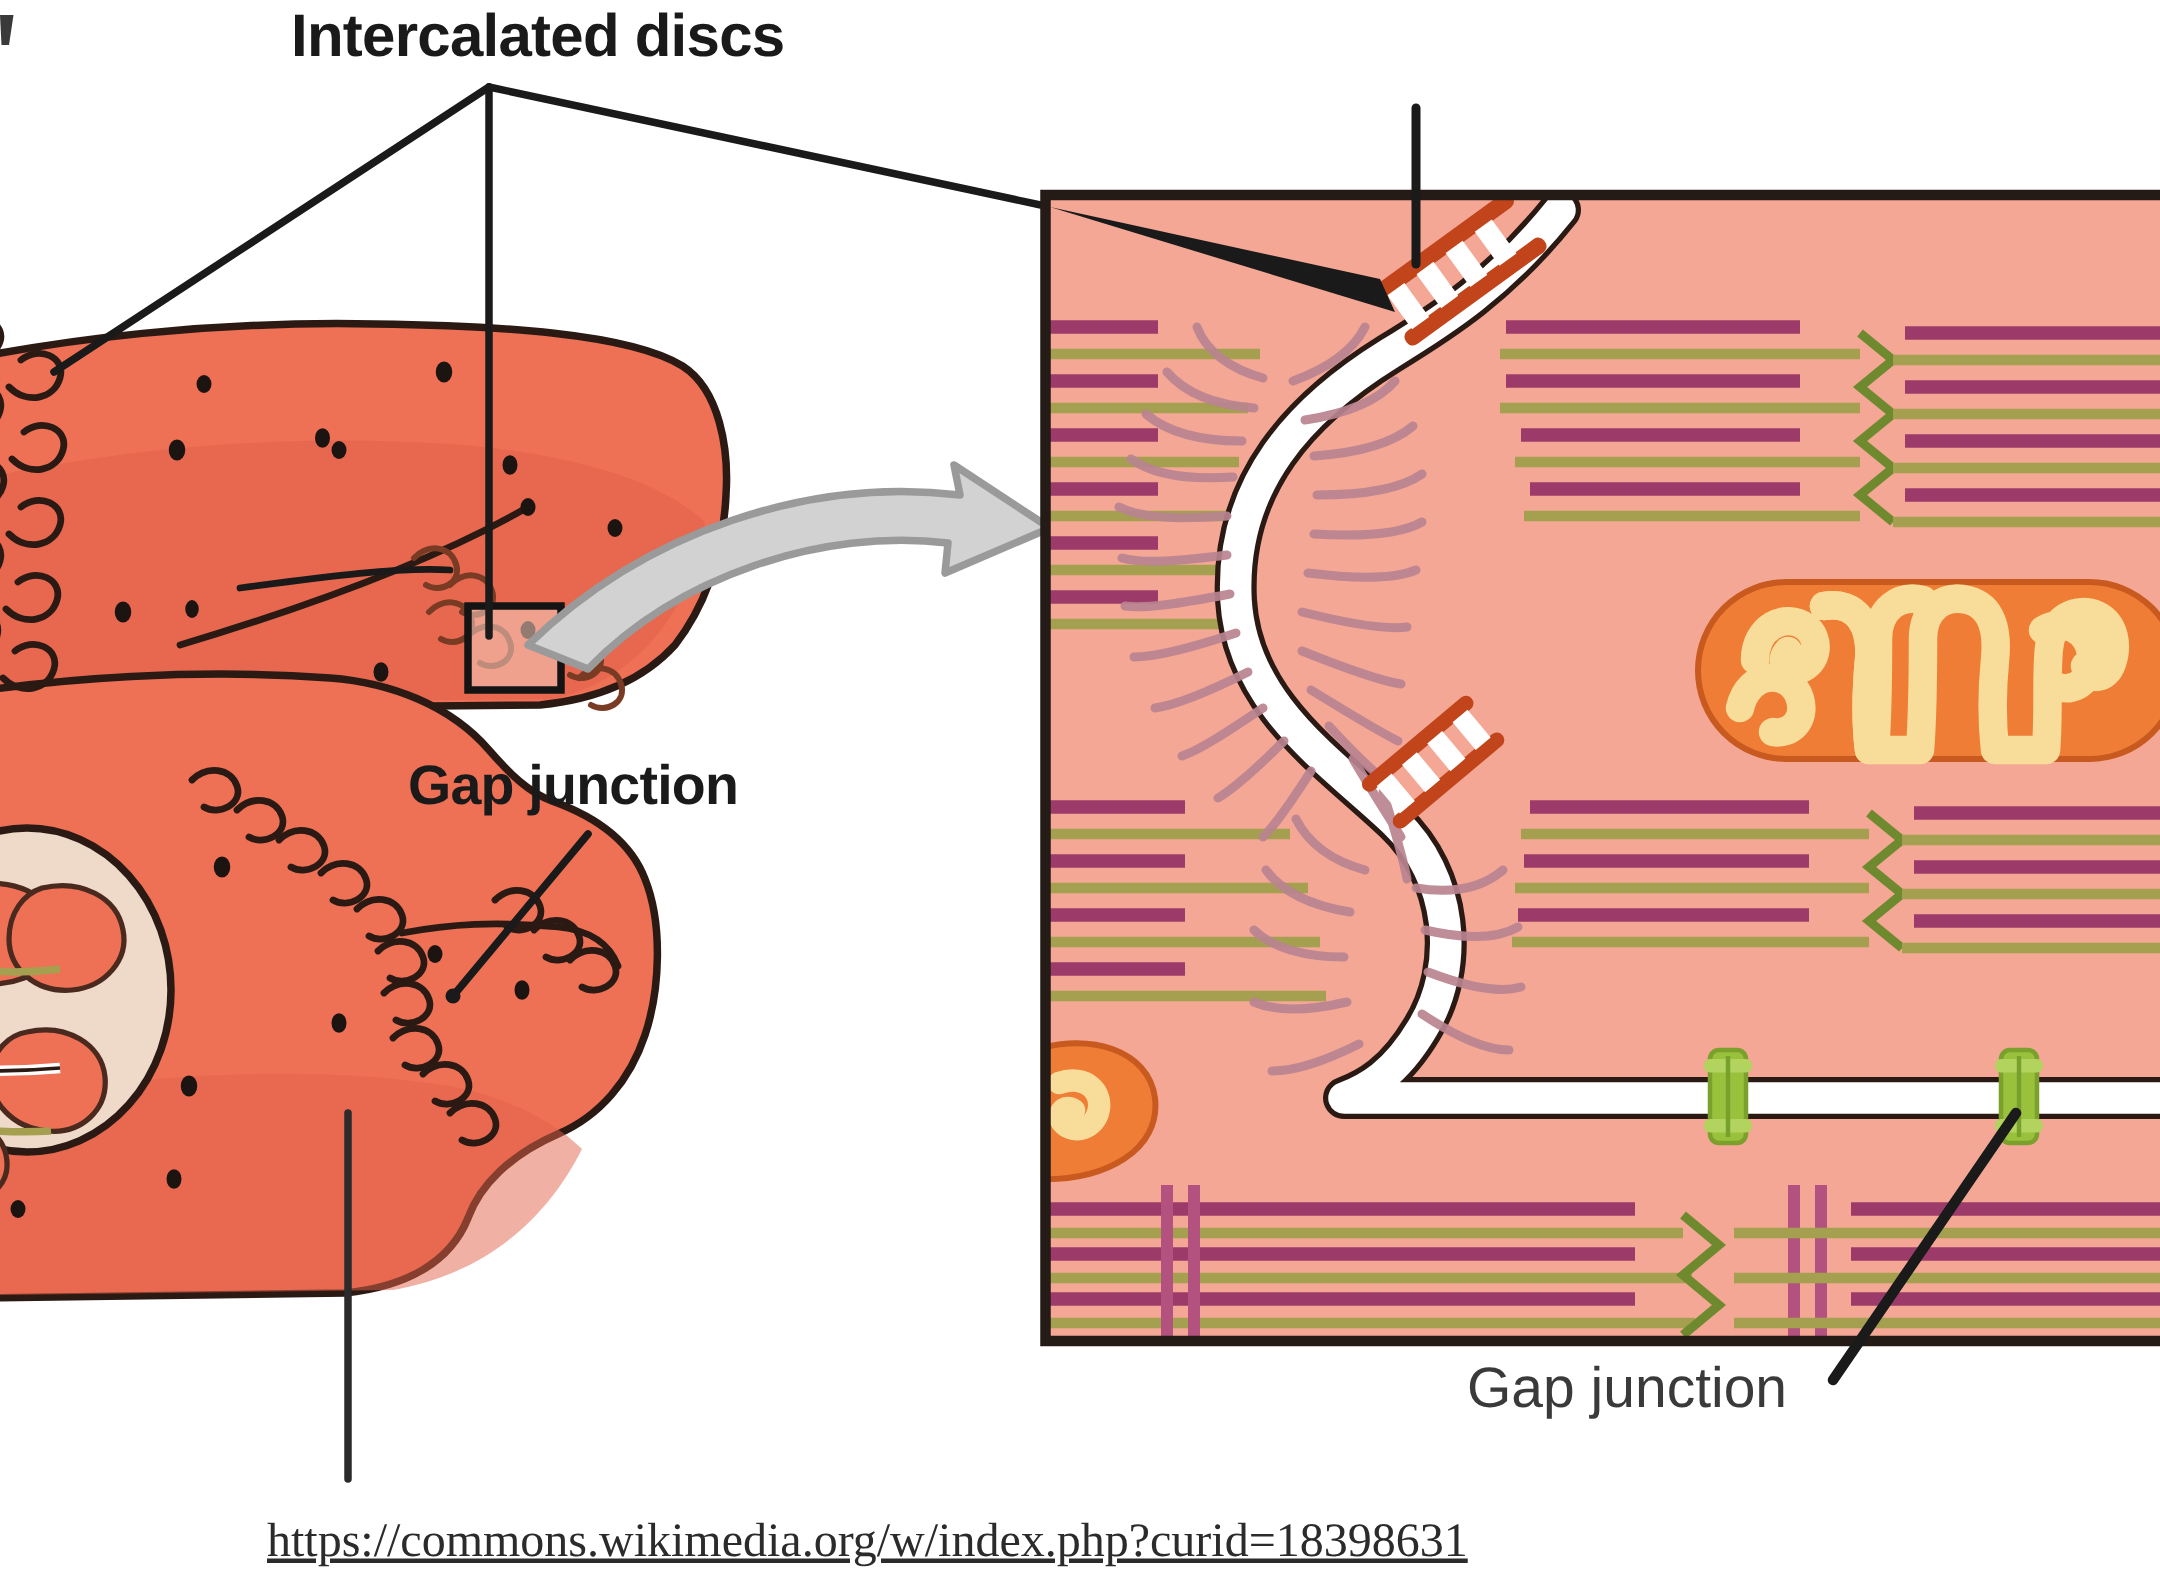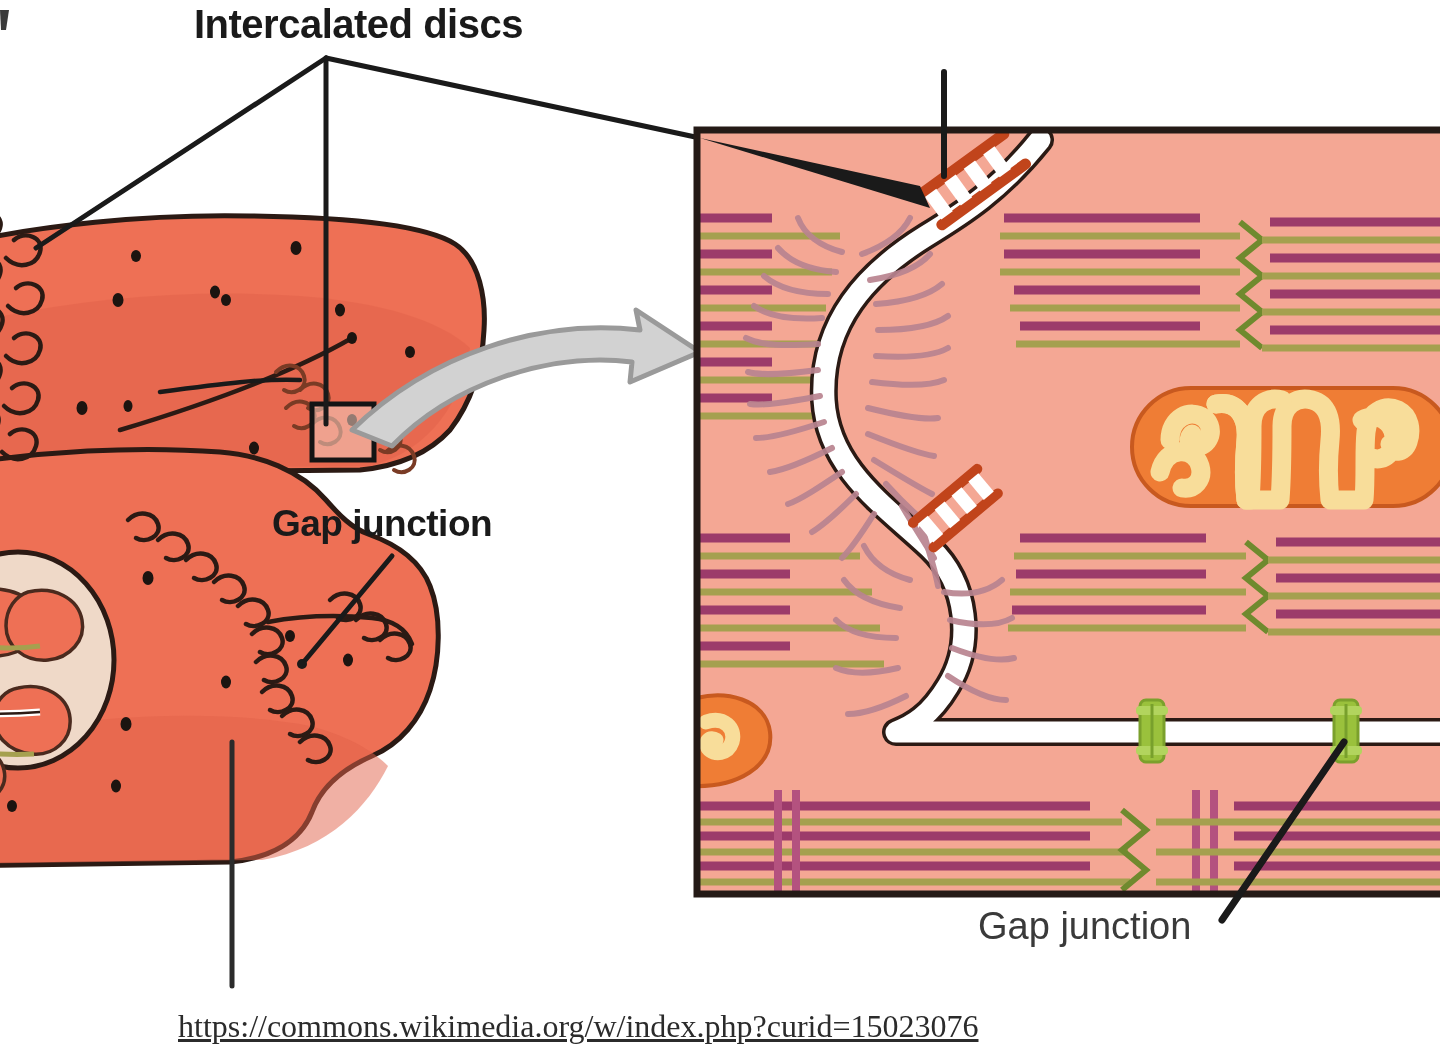--- a/index.html
+++ b/index.html
@@ -398,15 +398,15 @@
     </g>
   </svg>
 
   <div class="lbl" id="title-intercalated-discs">Intercalated discs</div>
 
   <div class="lbl" id="label-gap-junction-left">Gap junction</div>
 
 
   <div class="lbl" id="label-gap-junction-right">Gap junction</div>
 
-  <div class="lbl" id="source-url">https://commons.wikimedia.org/w/index.php?curid=15023076</div>
+  <div class="lbl" id="source-url">https://commons.wikimedia.org/w/index.php?curid=18398631</div>
 
 </div>
 
 </body></html>

